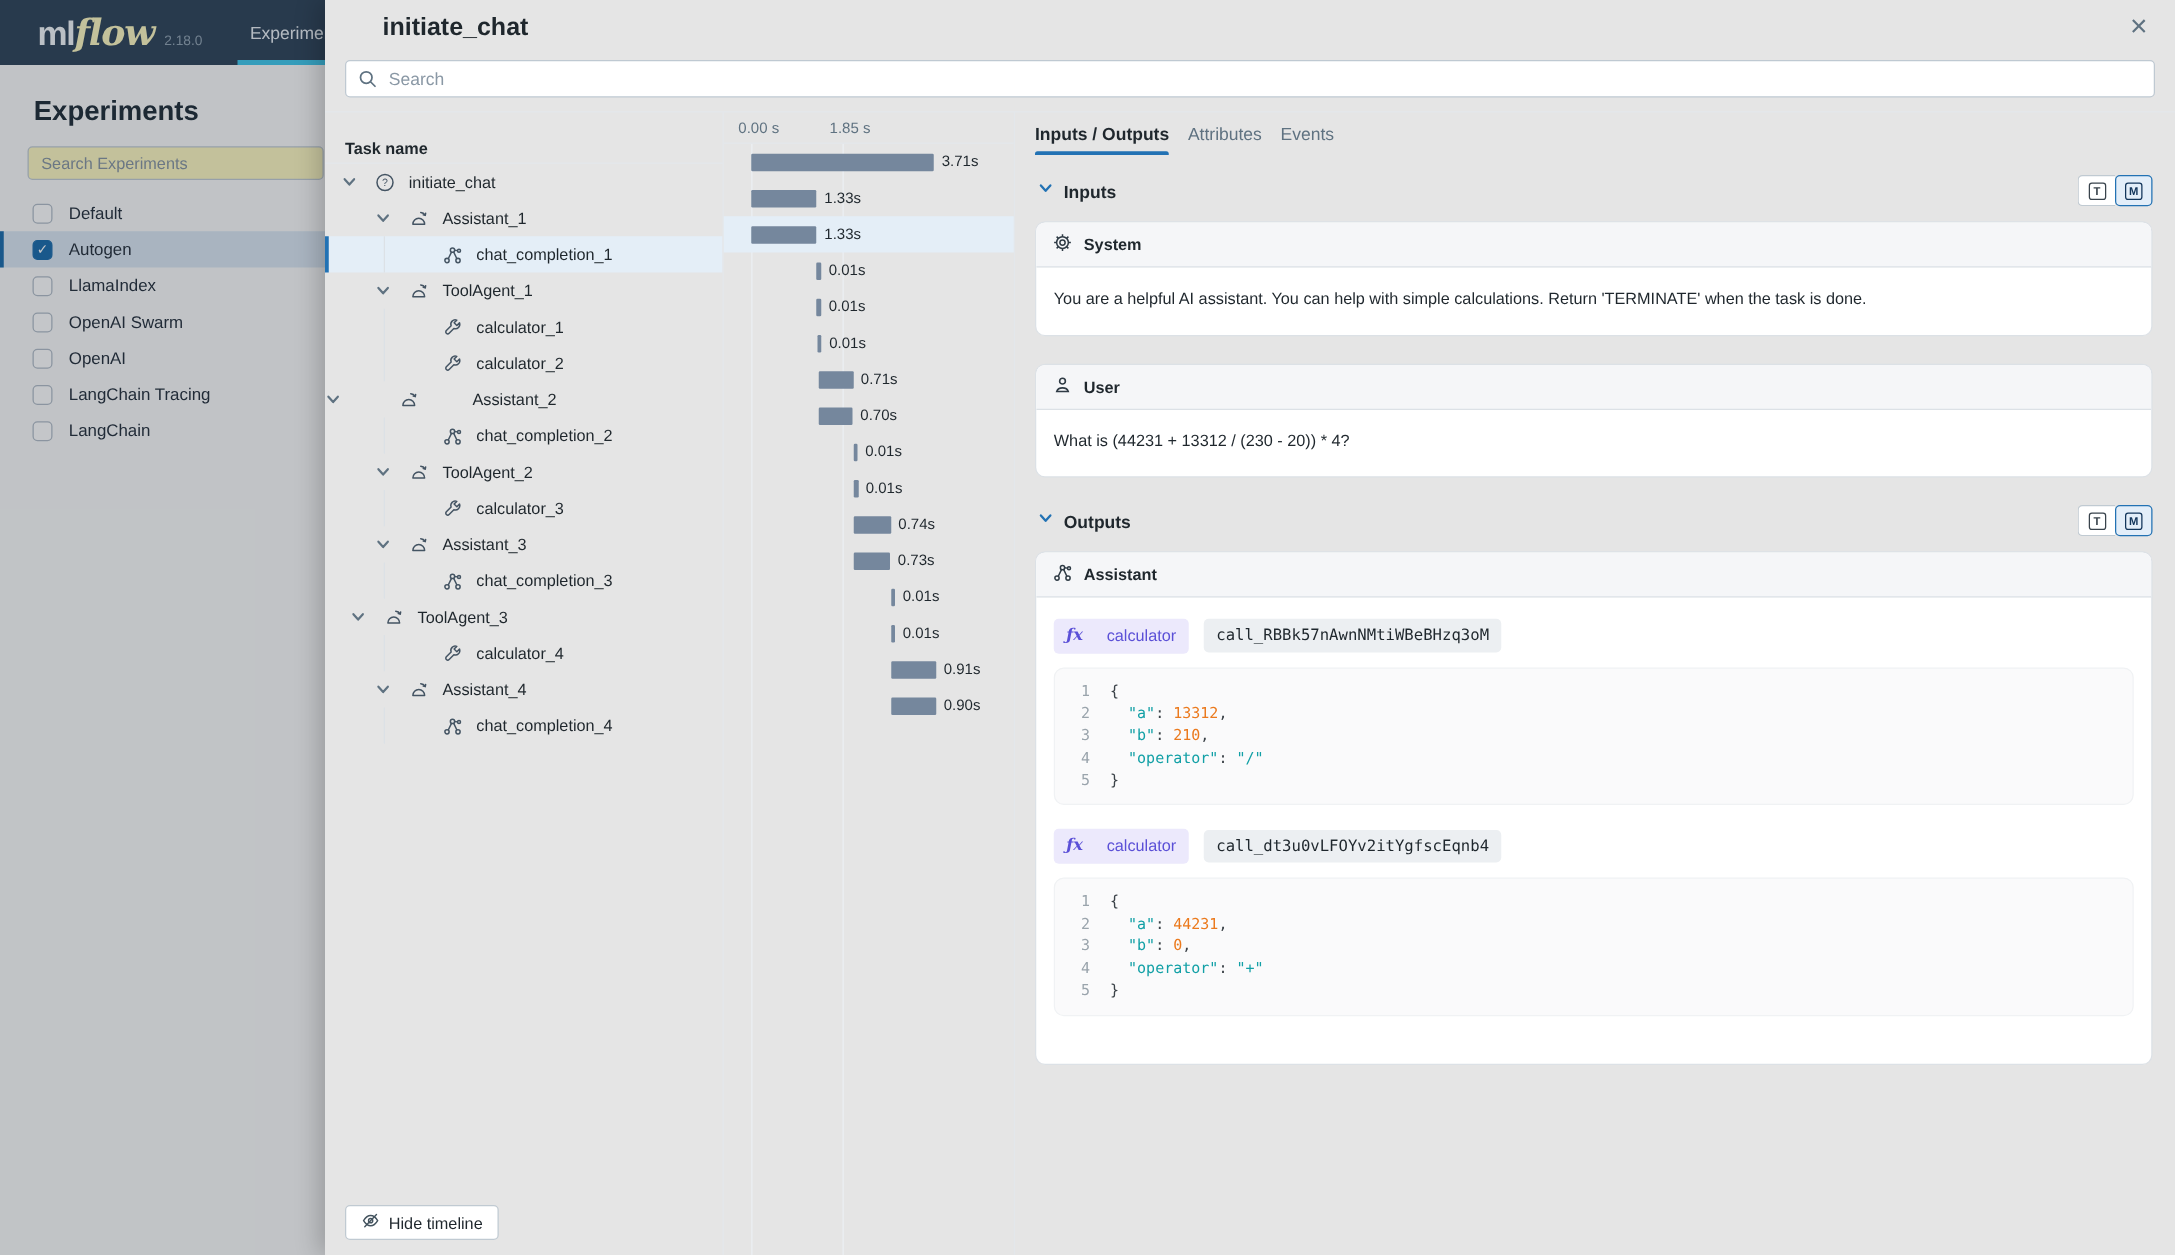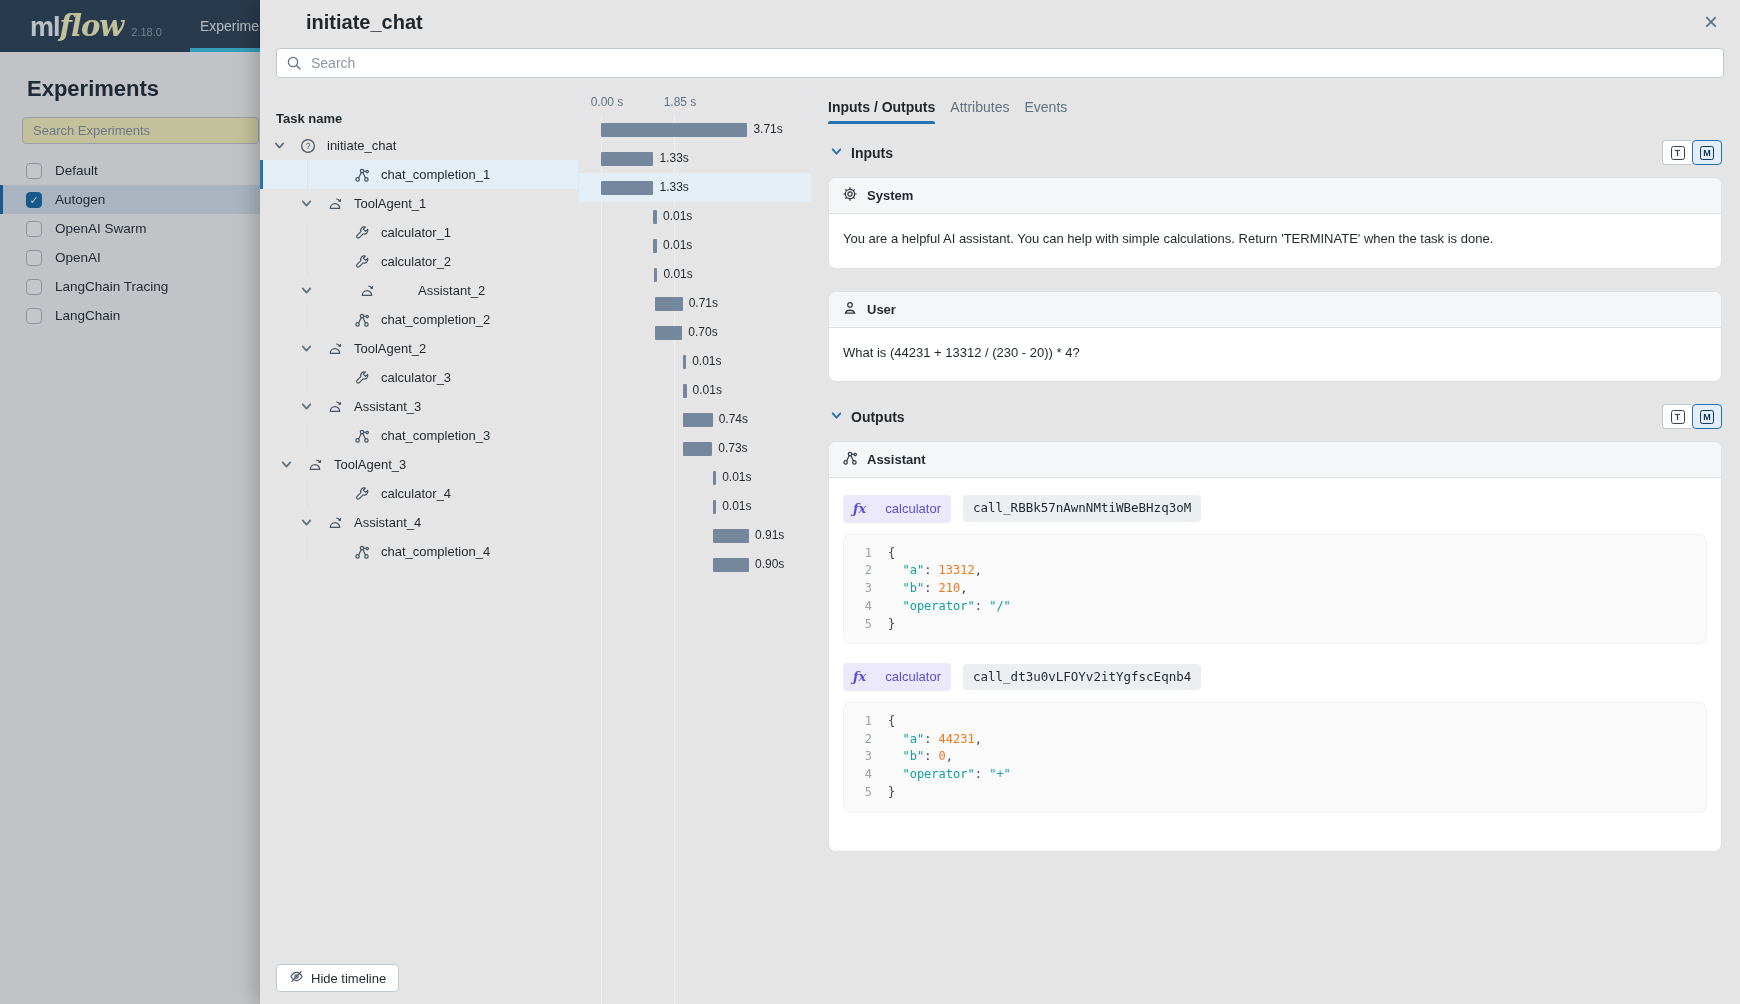--- a/index.html
+++ b/index.html
@@ -117,20 +117,24 @@
       <div class="exp-row">
         <span class="cb"></span>
         <span class="exp-label">Default</span>
       </div>
       <div class="exp-row sel">
         <span class="cb checked">✓</span>
         <span class="exp-label">Autogen</span>
       </div>
       <div class="exp-row">
         <span class="cb"></span>
+        <span class="exp-label">LlamaIndex</span>
+      </div>
+      <div class="exp-row">
+        <span class="cb"></span>
         <span class="exp-label">OpenAI Swarm</span>
       </div>
       <div class="exp-row">
         <span class="cb"></span>
         <span class="exp-label">OpenAI</span>
       </div>
       <div class="exp-row">
         <span class="cb"></span>
         <span class="exp-label">LangChain Tracing</span>
       </div>
@@ -173,20 +177,35 @@
               </svg>
             </span>
             <span class="node-icon">
               <svg width="16" height="16" viewBox="0 0 16 16">
                 <circle cx="8" cy="8" r="6.4" fill="none" stroke="#445463" stroke-width="1.2"></circle>
                 <text x="8" y="11" font-size="8.5" text-anchor="middle" fill="#445463" font-family="Liberation Sans">?</text>
               </svg>
             </span>
             <span class="node-label">initiate_chat</span>
           </div>
+          <div class="tree-row" style="padding-left: 40px;">
+            <span class="chev-slot">
+              <svg width="13" height="13" viewBox="0 0 12 12" fill="none" stroke="#5F7281" stroke-width="1.6" stroke-linecap="round" stroke-linejoin="round">
+                <polyline points="2.5,4 6,8 9.5,4"></polyline>
+              </svg>
+            </span>
+            <span class="node-icon">
+              <svg width="16" height="16" viewBox="0 0 16 16" fill="none" stroke="#445463" stroke-width="1.2" stroke-linecap="round" stroke-linejoin="round">
+                <path d="M3.3 12.3 a4.7 4.7 0 0 1 9.4 0 Z"></path>
+                <path d="M9.6 3 a4.6 4.6 0 0 1 3.5 2.1"></path>
+                <path d="M13.5 3.6 l-0.3 1.7 -1.6-0.4"></path>
+              </svg>
+            </span>
+            <span class="node-label">Assistant_1</span>
+          </div>
           <div class="tree-row sel" style="padding-left: 67px;">
             <span class="guide"></span>
             <span class="chev-slot"></span>
             <span class="node-icon">
               <svg width="16" height="16" viewBox="0 0 16 16" fill="none" stroke="#445463" stroke-width="1.2">
                 <circle cx="3.6" cy="12.4" r="1.7"></circle>
                 <circle cx="8" cy="4.1" r="1.7"></circle>
                 <circle cx="12.4" cy="12.4" r="1.7"></circle>
                 <circle cx="13.2" cy="4.6" r="1.2"></circle>
                 <path d="M4.6 11 L7.2 5.7 M8.9 5.5 L11.5 11 M9.7 4.2 L12 4.5"></path>
@@ -222,21 +241,21 @@
           <div class="tree-row" style="padding-left: 67px;">
             <span class="guide"></span>
             <span class="chev-slot"></span>
             <span class="node-icon">
               <svg width="16" height="16" viewBox="0 0 16 16" fill="none" stroke="#445463" stroke-width="1.2" stroke-linejoin="round">
                 <path d="M13.6 4.3 a3.5 3.5 0 0 1 -4.5 4.5 L5.3 12.6 a1.55 1.55 0 0 1 -2.2 -2.2 L6.9 6.6 a3.5 3.5 0 0 1 4.5 -4.5 L9.3 4.2 l2.2 2.2 2.1 -2.1 Z"></path>
               </svg>
             </span>
             <span class="node-label">calculator_2</span>
           </div>
-          <div class="tree-row" style="padding-left: 40px; gap: 32px;">
+          <div class="tree-row" style=" gap: 32px;">
             <span class="chev-slot">
               <svg width="13" height="13" viewBox="0 0 12 12" fill="none" stroke="#5F7281" stroke-width="1.6" stroke-linecap="round" stroke-linejoin="round">
                 <polyline points="2.5,4 6,8 9.5,4"></polyline>
               </svg>
             </span>
             <span class="node-icon">
               <svg width="16" height="16" viewBox="0 0 16 16" fill="none" stroke="#445463" stroke-width="1.2" stroke-linecap="round" stroke-linejoin="round">
                 <path d="M3.3 12.3 a4.7 4.7 0 0 1 9.4 0 Z"></path>
                 <path d="M9.6 3 a4.6 4.6 0 0 1 3.5 2.1"></path>
                 <path d="M13.5 3.6 l-0.3 1.7 -1.6-0.4"></path>

